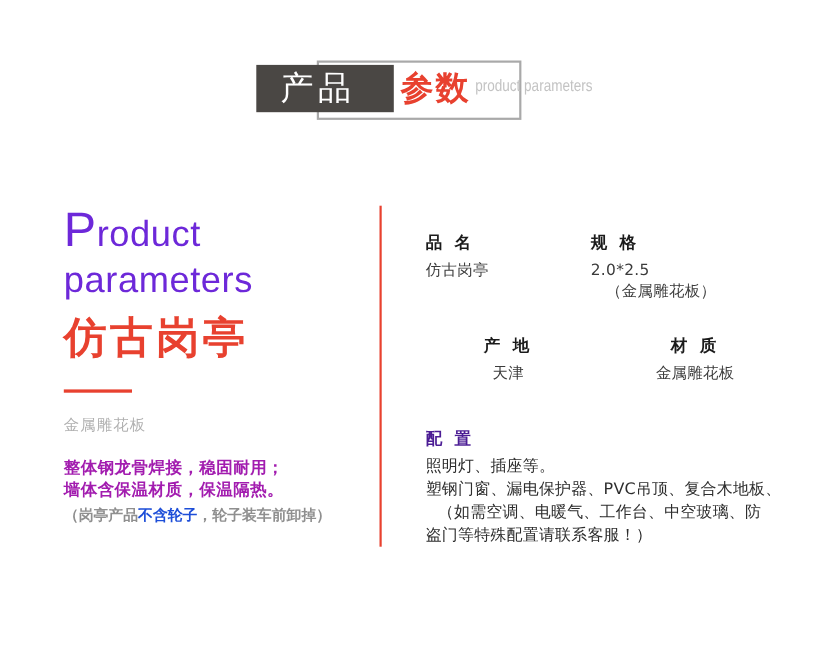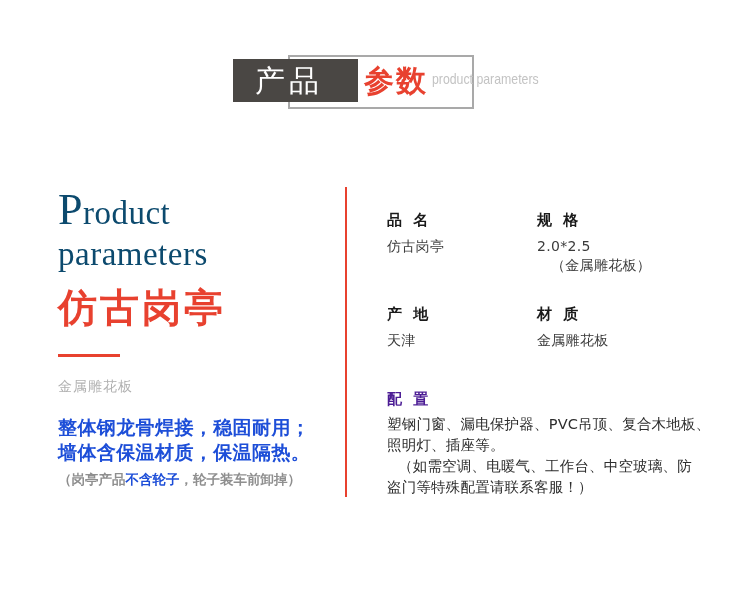--- a/index.html
+++ b/index.html
@@ -52,24 +52,24 @@
   
   .v-divider {
     position: absolute; left: 345px; top: 187px;
     width: 2px; height: 310px;
     background: #e8412f;
   }
 
   
   .left-col { position: absolute; left: 58px; top: 190px; width: 270px; }
   .title-en {
-    color: #0c4a6e;
+    color: #6d28d9;
     font-weight: 300;
     line-height: 1.18;
-    font-family: Liberation Serif, serif;
+    font-family: Liberation Sans, sans-serif;
   }
   .title-en .line1 { display: block; font-size: 33px; letter-spacing: 0.5px; }
   .title-en .line1 .cap { font-size: 44px; line-height: 0.9; }
   .title-en .line2 { display: block; font-size: 33px; letter-spacing: 0.5px; margin-top: 2px; }
 
   .title-cn {
     margin-top: 13px;
     color: #e8412f;
     font-size: 39px;
     font-weight: 700;
@@ -84,22 +84,22 @@
   }
   .sub-material {
     margin-top: 21px;
     color: #b0b0b0;
     font-size: 14px;
     letter-spacing: 1px;
     font-family: "DejaVu Sans", "Liberation Sans", sans-serif;
   }
   .desc {
     margin-top: 19px;
-    color: #1d4ed8;
-    font-size: 19px;
+    color: #a21caf;
+    font-size: 15px;
     font-weight: 700;
     line-height: 1.35;
     letter-spacing: 0.4px;
     font-family: "DejaVu Sans", "Liberation Sans", sans-serif;
   }
   .desc-line { display: block; }
   .note {
     margin-top: 5px;
     color: #8f8f8f;
     font-size: 13.5px;
@@ -199,36 +199,36 @@
         <div class="spec-cell c1">
           <div class="spec-label">品 名</div>
           <div class="spec-value">仿古岗亭</div>
         </div>
         <div class="spec-cell c2">
           <div class="spec-label">规 格</div>
           <div class="spec-value"><span>2.0*2.5</span><span class="sub">（金属雕花板）</span></div>
         </div>
       </div>
 
-      <div class="spec-row" style="height:56px;">
+      <div class="spec-row" style="height:56px;text-align:center;">
         <div class="spec-cell c1">
           <div class="spec-label">产 地</div>
           <div class="spec-value">天津</div>
         </div>
         <div class="spec-cell c2">
           <div class="spec-label">材 质</div>
           <div class="spec-value">金属雕花板</div>
         </div>
       </div>
     </div>
 
     <div class="config-block">
       <div class="config-label">配 置</div>
       <div class="config-body">
+        <span class="cline">照明灯、插座等。</span>
         <span class="cline">塑钢门窗、漏电保护器、PVC吊顶、复合木地板、</span>
-        <span class="cline">照明灯、插座等。</span>
         <span class="cline indent">（如需空调、电暖气、工作台、中空玻璃、防</span>
         <span class="cline">盗门等特殊配置请联系客服！）</span>
       </div>
     </div>
   </div>
 
 </div>
 
 </body></html>

